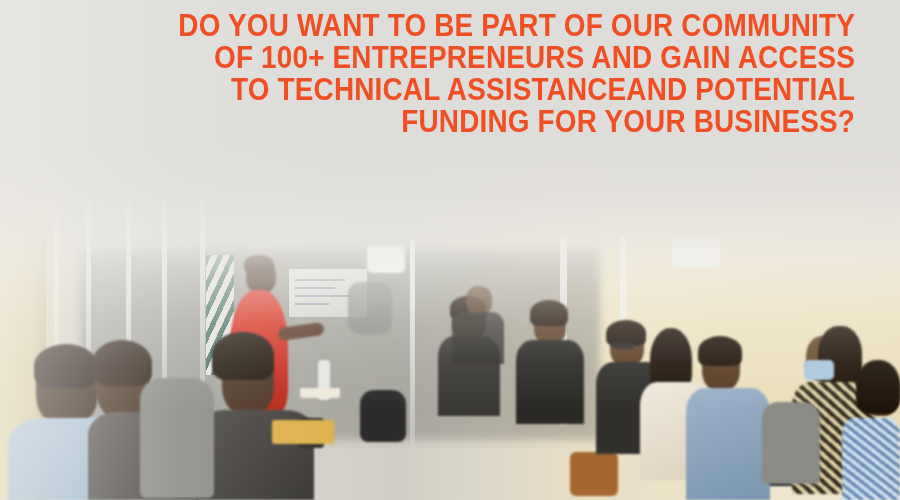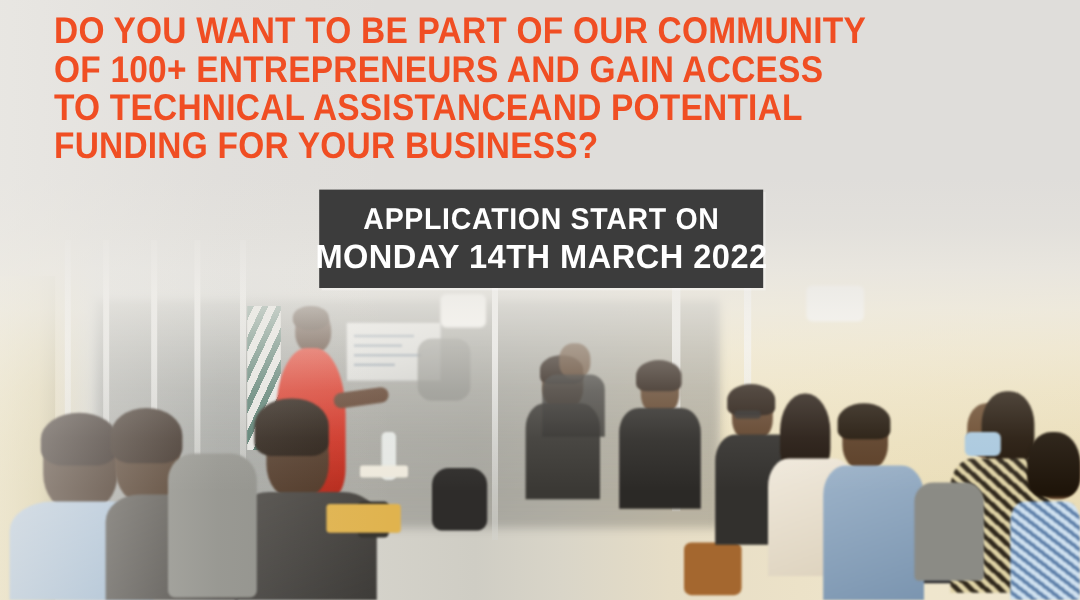--- a/index.html
+++ b/index.html
@@ -127,21 +127,21 @@
     left: 0; top: 0; width: 330px; height: 500px;
     background: linear-gradient(to right,
       rgba(240,238,233,.55), rgba(240,238,233,.12) 55%, rgba(255,255,255,0));
     pointer-events: none;
   }
 
   
   .headline {
     position: absolute;
     left: 0; right: 0; top: 10px;
-    text-align: left;
+    text-align: right;
     z-index: 30;
   }
   .headline .hl {
     display: block;
     color: #f04e23;
     font-family: "Liberation Sans Narrow", "Liberation Sans", sans-serif;
     font-weight: bold;
     font-size: 31px;
     line-height: 32px;
     letter-spacing: .2px;
@@ -287,18 +287,14 @@
   <div class="haze"></div>
   <div class="haze-left"></div>
 
   <div class="headline">
     <span class="hl">DO YOU WANT TO BE PART OF OUR COMMUNITY</span>
     <span class="hl">OF 100+ ENTREPRENEURS AND GAIN ACCESS</span>
     <span class="hl">TO TECHNICAL ASSISTANCEAND POTENTIAL</span>
     <span class="hl">FUNDING FOR YOUR BUSINESS?</span>
   </div>
 
-  <div class="banner">
-    <span class="bl1">APPLICATION START ON</span>
-    <span class="bl2">MONDAY 14TH MARCH 2022</span>
-  </div>
 
 </div>
 
 </body></html>

